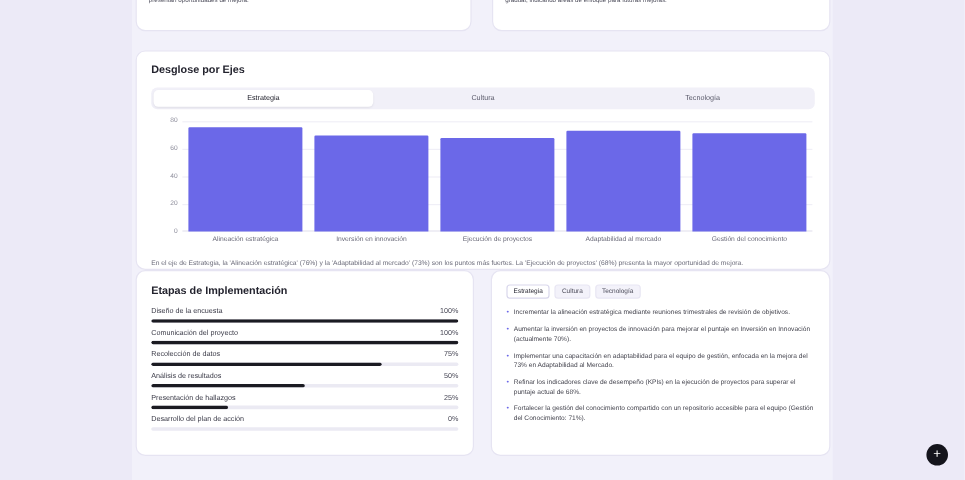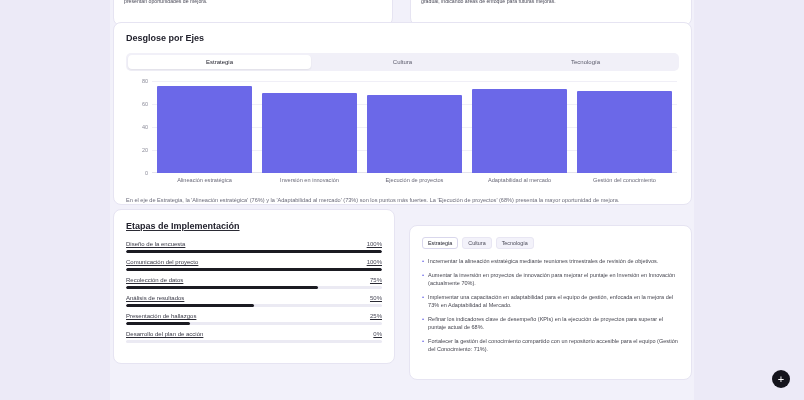--- a/index.html
+++ b/index.html
@@ -43,21 +43,21 @@
     padding: 6px 10px;
   }
   .tiny-text {
     font-size: 5.2px;
     line-height: 8px;
     color: #4a4a58;
   }
 
   
   .axes-card {
-    left: 113px; top: 22px; width: 579px; height: 183px;
+    left: 113px; top: 42px; width: 579px; height: 183px;
     padding: 10px 12px;
   }
   .card-title {
     font-size: 9px;
     font-weight: bold;
     color: #23232e;
     margin: 0 0 10px 0;
   }
   .seg-tabs {
     display: flex;
@@ -147,23 +147,22 @@
     color: #6a6a79;
   }
   .axes-note {
     margin-top: 6px;
     font-size: 5.6px;
     color: #6a6a79;
   }
 
   
   .etapas-card {
-    left: 113px; top: 209px; width: 282px; height: 155px;
+    left: 113px; top: 225px; width: 282px; height: 155px;
     padding: 11px 12px;
-    text-decoration: underline;
   }
   .stage-row {
     margin-bottom: 6px;
   }
   .stage-head {
     display: flex;
     justify-content: space-between;
     align-items: baseline;
     font-size: 6px;
     color: #3a3a47;

